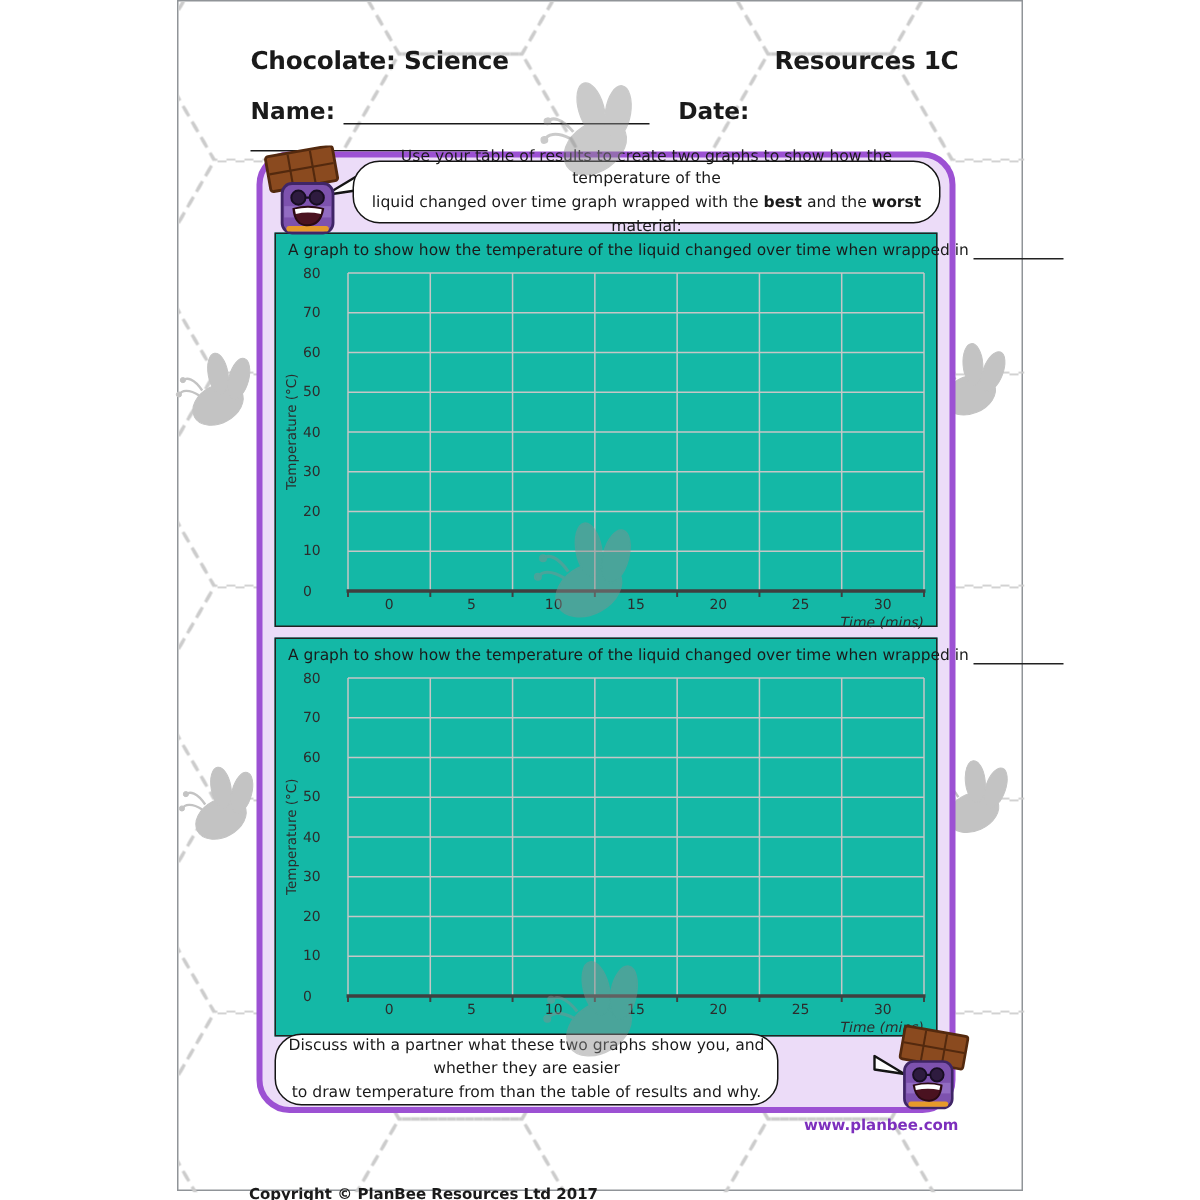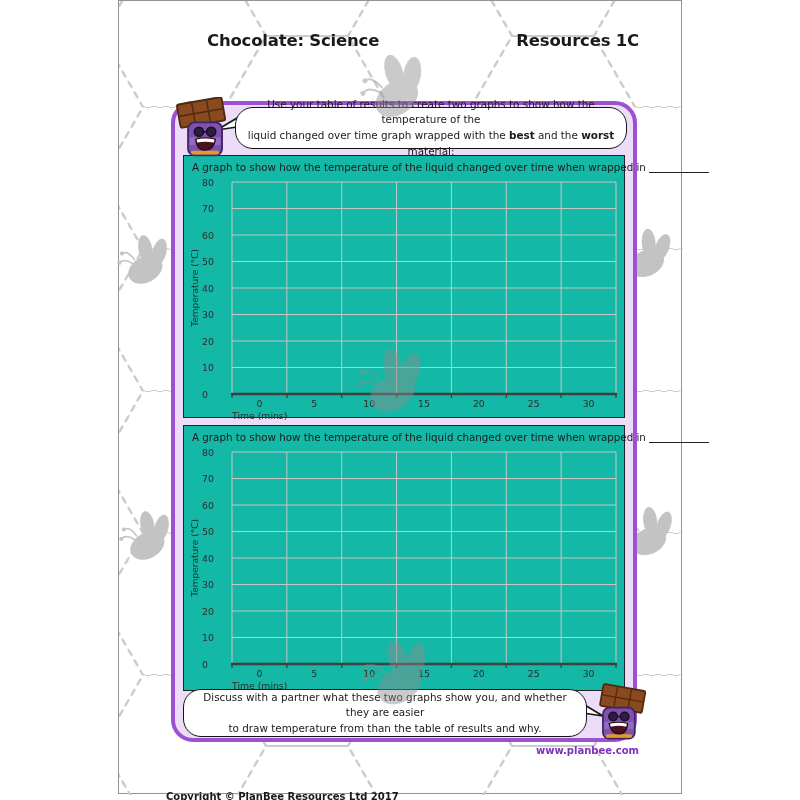--- a/index.html
+++ b/index.html
@@ -6,42 +6,42 @@
   body{
     width:800px;height:800px;position:relative;background:#ffffff;
     font-family:"DejaVu Sans",sans-serif;color:#1a1a1a;overflow:hidden;
   }
   .page{
     position:absolute;left:118px;top:0;width:564px;height:794px;
     background:#fff;border:1px solid #909498;box-sizing:border-box;
   }
   .hexbg{position:absolute;left:0;top:0;z-index:0;}
   
-  .hdr{position:absolute;z-index:2;font-weight:bold;font-size:16.5px;letter-spacing:-0.2px;margin-left:40px;}
+  .hdr{position:absolute;z-index:2;font-weight:bold;font-size:16.5px;letter-spacing:-0.2px;}
   .hdr-left{left:48px;top:30px;}
   .hdr-right{right:42px;top:30px;}
   .fieldrow{position:absolute;z-index:2;top:64px;left:48px;width:476px;font-weight:bold;font-size:15.5px;}
   .flabel{display:inline-block;}
   .fline{display:inline-block;border-bottom:1.6px solid #1a1a1a;height:14px;vertical-align:bottom;}
   .nameline{width:204px;margin-right:14px;}
   .dateline{width:158px;}
   
   .panel{
     position:absolute;z-index:2;left:52px;top:100px;width:466px;height:641px;box-sizing:border-box;
     background:#ecdcf8;border:4px solid #9c51d3;border-radius:22px;
   }
   
   .bubble{
     position:absolute;background:#fff;border:1.8px solid #141414;border-radius:18px;
     display:flex;flex-direction:column;justify-content:center;align-items:center;
     font-size:10.4px;line-height:1.5;text-align:center;z-index:4;box-sizing:border-box;padding:2px 8px;
   }
   .bubble b{font-weight:bold;}
   .bubble-top{left:60px;top:2px;width:392px;height:42px;}
-  .bubble-bottom{left:8px;top:584px;width:404px;height:48px;}
+  .bubble-bottom{left:8px;top:584px;width:336px;height:48px;}
   .tail{position:absolute;z-index:3;}
   .tail-left{left:42px;top:12px;}
   .tail-right{left:406px;top:598px;}
   
   .chocchar{position:absolute;z-index:5;}
   .choc-top{left:-2px;top:-8px;}
   .choc-bottom{left:412px;top:578px;transform:scaleX(-1);}
   
   .graph-card{
     position:absolute;left:8px;width:442px;background:#14b8a6;border:1.6px solid #222;
@@ -49,21 +49,21 @@
   }
   .gc1{top:50px;height:263px;}
   .gc2{top:320px;height:266px;}
   .gtitle{position:absolute;left:8px;top:5px;font-size:10.3px;white-space:nowrap;}
   .gblank{display:inline-block;width:60px;border-bottom:1.3px solid #222;height:10px;vertical-align:bottom;margin-left:3px;}
   .plot-svg{position:absolute;overflow:visible;}
   .ytick{position:absolute;width:24px;font-size:9.3px;color:#2c2c2c;}
   .xtick{position:absolute;width:40px;text-align:center;font-size:9.3px;color:#2c2c2c;}
   .ylab{position:absolute;left:4px;font-size:9px;color:#2c2c2c;display:flex;align-items:center;justify-content:center;}
   .ylab span{transform:rotate(180deg);writing-mode:vertical-rl;white-space:nowrap;}
-  .xlab{position:absolute;text-align:left;font-size:9.3px;color:#2c2c2c;}
+  .xlab{position:absolute;text-align:right;font-size:9.3px;color:#2c2c2c;font-style:italic;}
   
   .footer{position:absolute;z-index:2;top:744px;font-size:10px;font-weight:bold;}
   .foot-left{left:47px;margin-top:46px;}
   .foot-right{right:42px;color:#7d2fbd;}
   
   .bee{position:absolute;}
   .bee-edge{z-index:1;}
   .bee-mark{z-index:9;opacity:0.45;}
 </style>
 </head>
@@ -128,20 +128,26 @@
   <svg class="bee bee-edge" style="left:-2px;top:506px" width="66" height="60" viewBox="0 0 100 90" fill="#c3c3c3" stroke="#c3c3c3">
       <use href="#bee-shape"></use>
     </svg>
   <svg class="bee bee-edge" style="left:500px;top:502px;transform:rotate(4deg)" width="66" height="60" viewBox="0 0 100 90" fill="#c3c3c3" stroke="#c3c3c3">
       <use href="#bee-shape"></use>
     </svg>
 
   <div class="hdr hdr-left">Chocolate: Science</div>
   <div class="hdr hdr-right">Resources 1C</div>
 
+  <div class="fieldrow">
+    <span class="flabel">Name:</span>
+    <span class="fline nameline"></span>
+    <span class="flabel">Date:</span>
+    <span class="fline dateline"></span>
+  </div>
 
   <div class="panel">
 
     <svg class="chocchar choc-top" width="66" height="62" viewBox="0 0 70 62">
         <use href="#choc-shape"></use>
       </svg>
     <svg class="tail tail-left" width="22" height="15" viewBox="0 0 22 15">
         <use href="#tail-left-shape"></use>
       </svg>
     <div class="bubble bubble-top">

